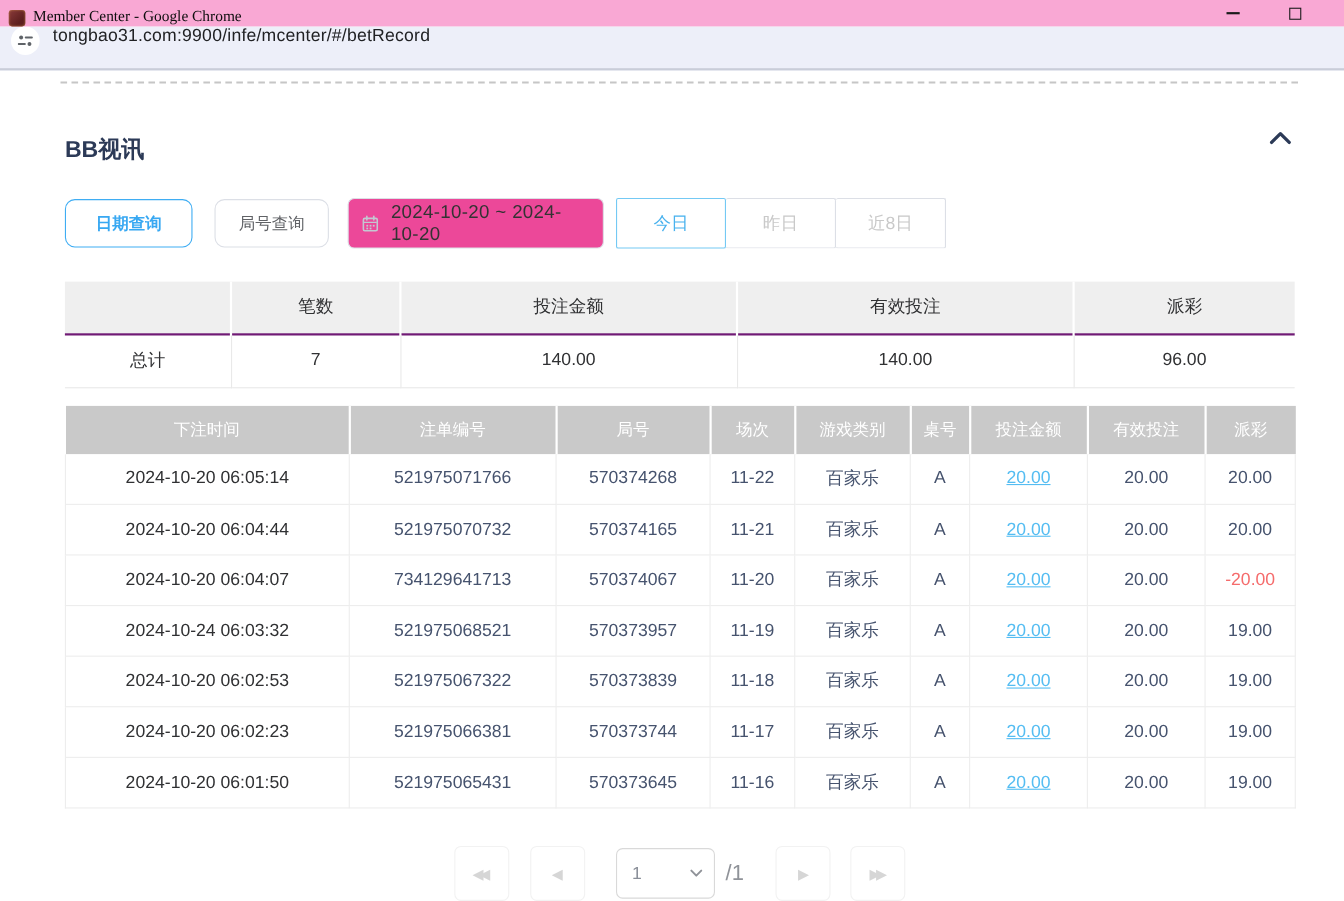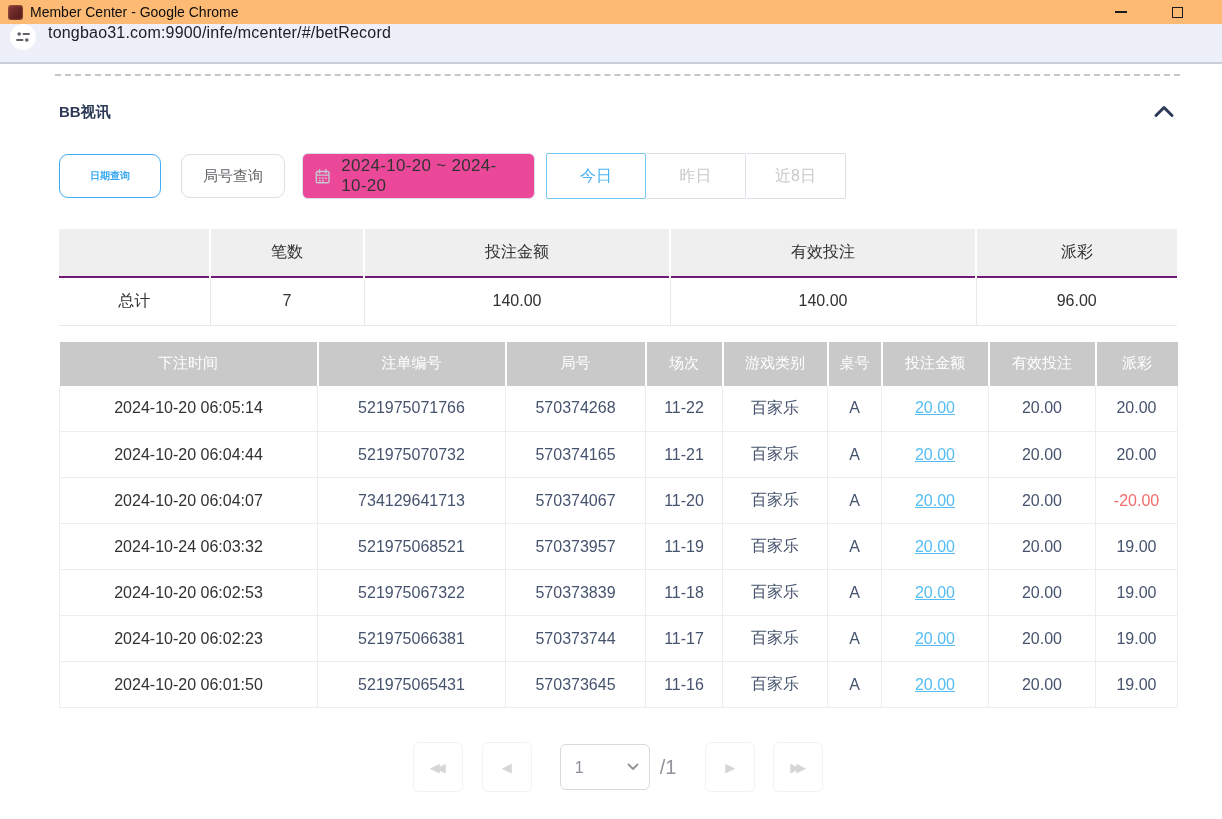--- a/index.html
+++ b/index.html
@@ -7,25 +7,26 @@
   body {
     font-family: "Liberation Sans", sans-serif;
     background: #fff;
     overflow: hidden;
     position: relative;
   }
 
   
   .titlebar {
     height: 24px;
-    background: #fdba74;
+    background: #f9a8d4;
     display: flex;
-    align-items: center;
+    align-items: flex-end;
     padding: 0 8px;
     position: relative;
+    font-family: Liberation Serif, serif;
   }
   .favicon {
     width: 15px; height: 15px;
     border-radius: 3px;
     background: linear-gradient(135deg, #8a3a3a 0%, #5d1f1f 70%);
     box-shadow: inset 0 0 2px #c98c4a;
     margin-right: 7px;
     flex: 0 0 auto;
   }
   .win-title { font-size: 14px; color: #0e0e0e; }
@@ -64,30 +65,30 @@
   
   .main { padding: 0 45px 0 59px; }
 
   .section-head {
     margin-top: 26px;
     display: flex;
     align-items: center;
     justify-content: space-between;
     width: 1118px;
   }
-  .section-title { font-size: 15px; font-weight: bold; color: #2c3a57; }
+  .section-title { font-size: 21px; font-weight: bold; color: #2c3a57; margin-top: 20px; }
   .collapse-btn { background: none; border: none; cursor: pointer; padding: 2px; }
 
   
   .filters { margin-top: 30px; display: flex; align-items: center; width: 1118px; }
   .filters button { cursor: pointer; background: #fff; font-family: inherit; }
   .btn-date-query {
-    width: 102px; height: 44px;
+    width: 116px; height: 44px;
     border: 1px solid #3fadf3; border-radius: 9px;
-    color: #38a8f2; font-weight: bold; font-size: 10px;
+    color: #38a8f2; font-weight: bold; font-size: 15px;
   }
   .btn-round-query {
     width: 104px; height: 44px;
     border: 1px solid #dcdfe6; border-radius: 9px;
     color: #606266; font-size: 15px;
     margin-left: 20px;
   }
   .date-box {
     margin-left: 17px;
     width: 233px; height: 46px;

